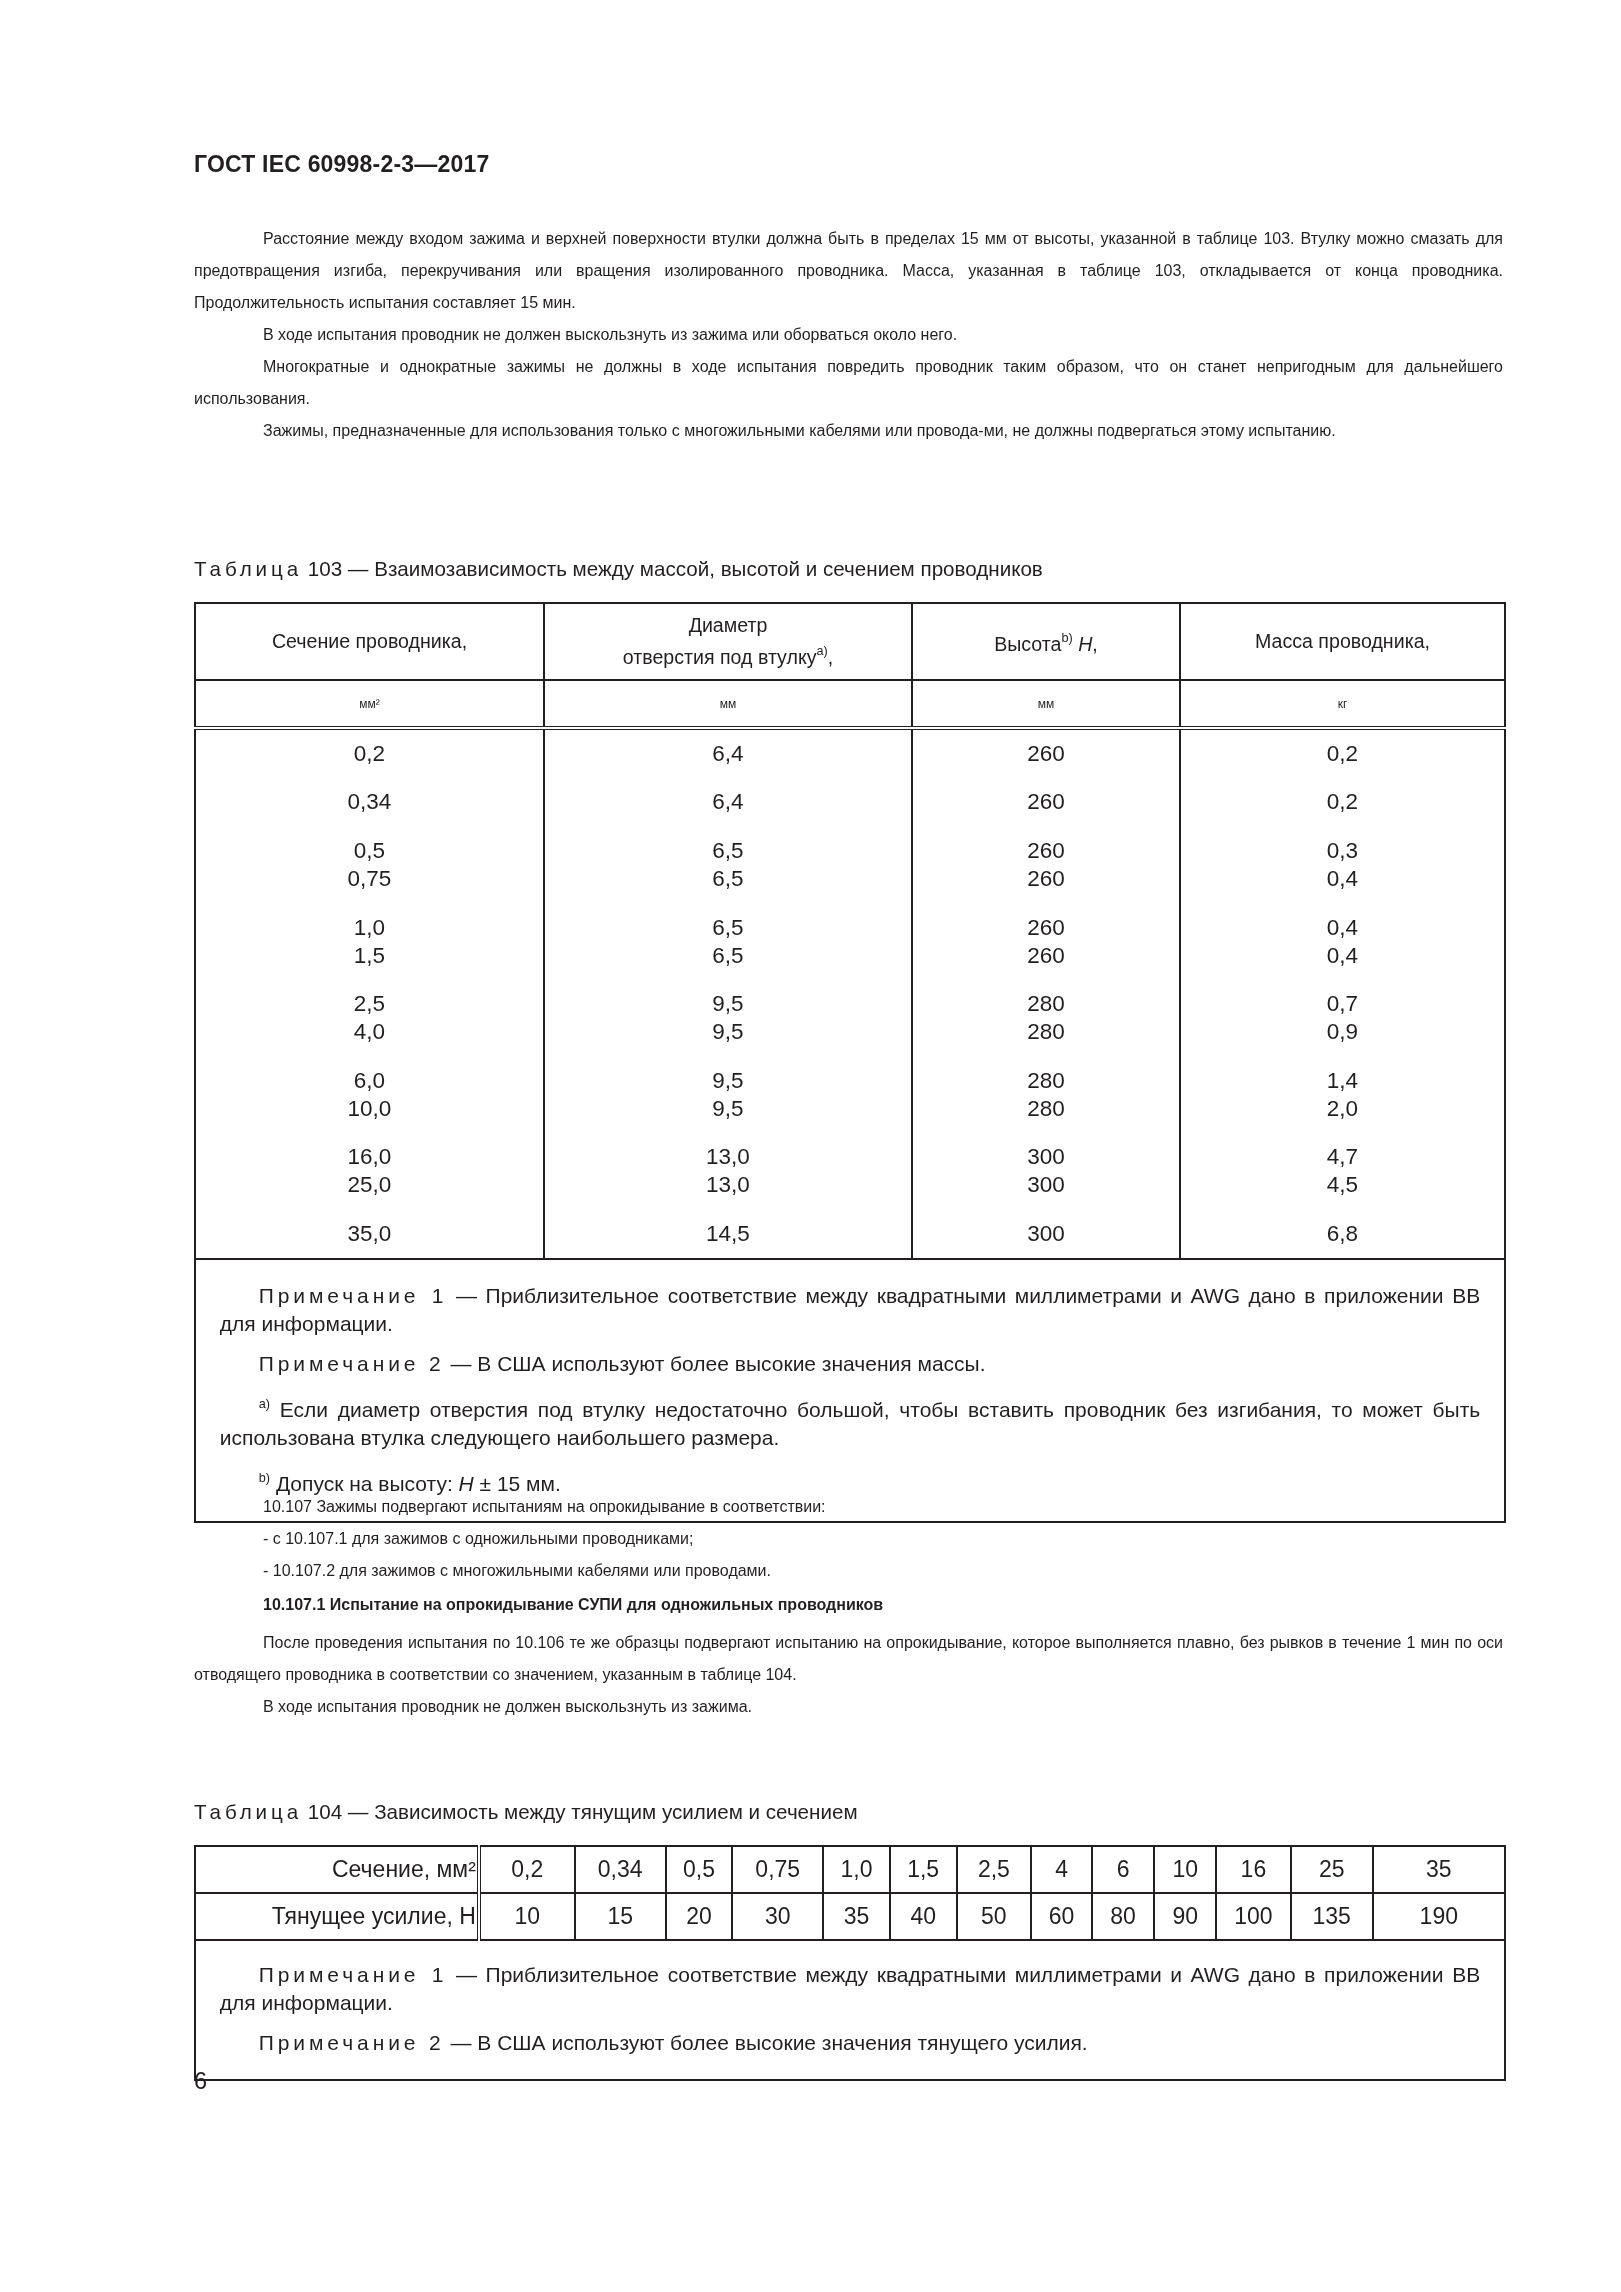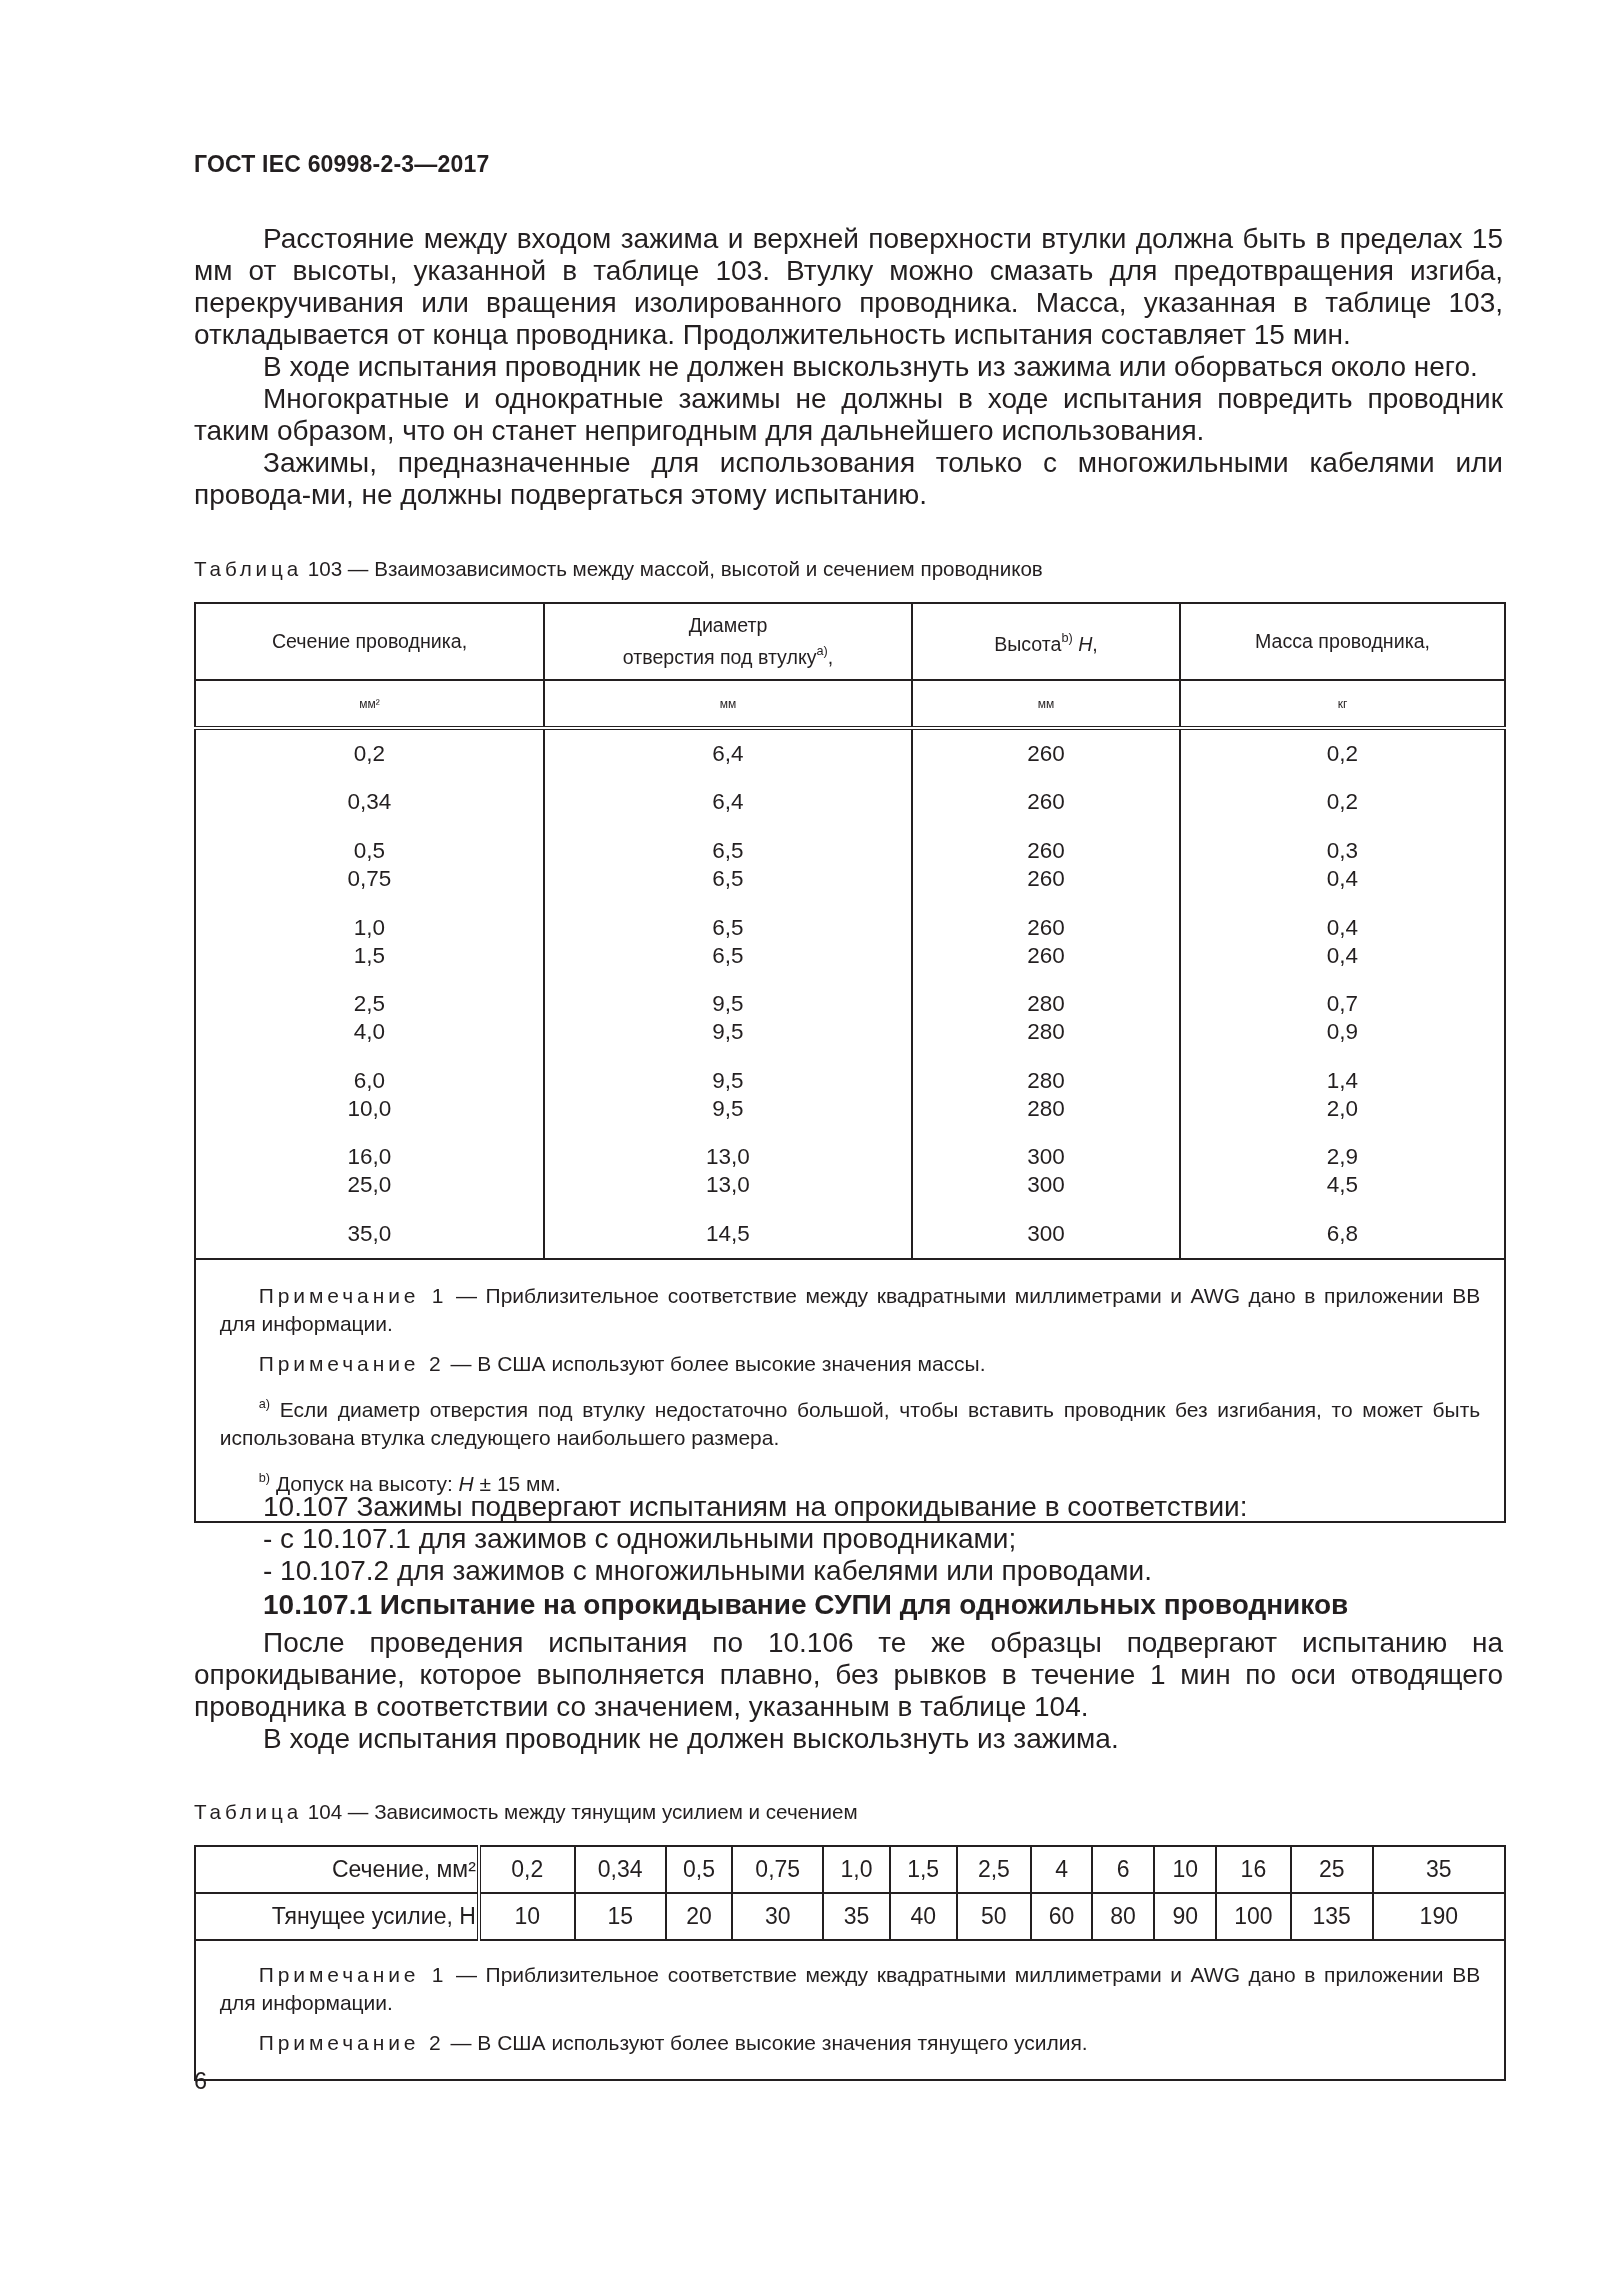--- a/index.html
+++ b/index.html
@@ -2,21 +2,21 @@
 <html><head>
 <meta charset="utf-8">
 <style>
   html, body { margin: 0; padding: 0; background: #ffffff; }
   body {
     width: 1621px; height: 2293px; position: relative; overflow: hidden;
     font-family: "Liberation Sans", "DejaVu Sans", sans-serif; color: #231f20;
   }
   .abs { position: absolute; }
   .doc-title { left: 194px; top: 151px; font-size: 23px; font-weight: bold; letter-spacing: 0.2px; }
-  .para { left: 194px; width: 1309px; font-size: 28px; line-height: 32px; text-align: justify; }
+  .para { left: 194px; width: 1309px; font-size: 16px; line-height: 32px; text-align: justify; }
   .para p { margin: 0; text-indent: 69px; }
   .caption { left: 194px; font-size: 20.6px; }
   .spaced { letter-spacing: 3.9px; }
   table { border-collapse: collapse; position: absolute; table-layout: fixed; }
   .t103 { left: 194px; top: 602px; width: 1309px; border: 2.9px solid #231f20; }
   .t103 th, .t103 td { border-left: 2px solid #231f20; border-right: 2px solid #231f20; text-align: center; font-weight: normal; }
   .t103 .hdr th { height: 73px; font-size: 19.6px; line-height: 25.5px; border-bottom: 2.5px solid #231f20; }
   .t103 .units td { height: 43px; font-size: 12px; border-bottom: 4.9px double #231f20; }
   .t103 .body td { font-size: 22.5px; line-height: 28px; vertical-align: top; }
   .t103 .grp td { padding-top: 9.8px; padding-bottom: 10.8px; }
@@ -183,21 +183,21 @@
         </td>
         <td>
           <div>13,0</div>
           <div>13,0</div>
         </td>
         <td>
           <div>300</div>
           <div>300</div>
         </td>
         <td>
-          <div>2,9</div>
+          <div>4,7</div>
           <div>4,5</div>
         </td>
       </tr>
       <tr class="body grp last">
         <td>
           <div>35,0</div>
         </td>
         <td>
           <div>14,5</div>
         </td>

